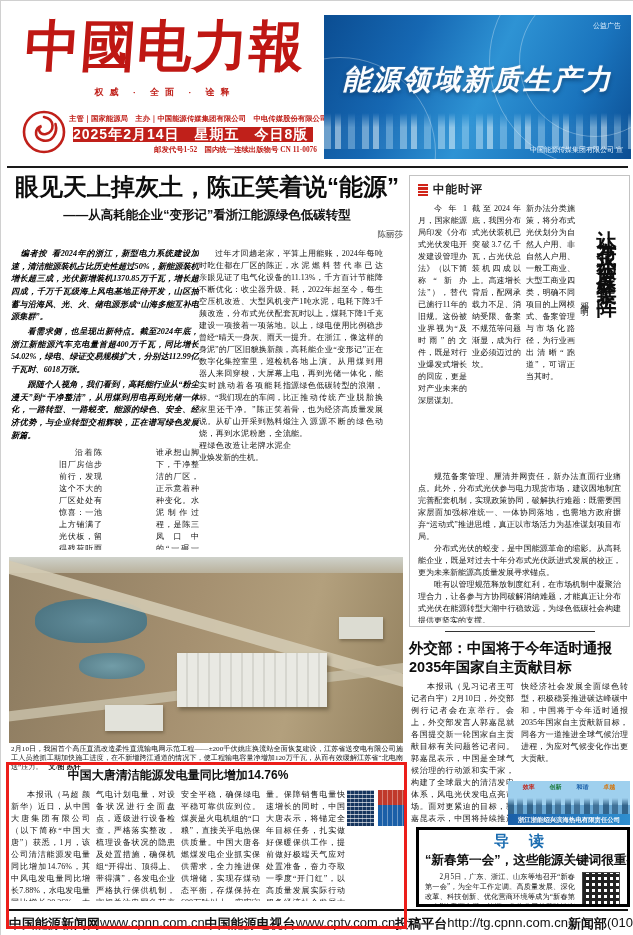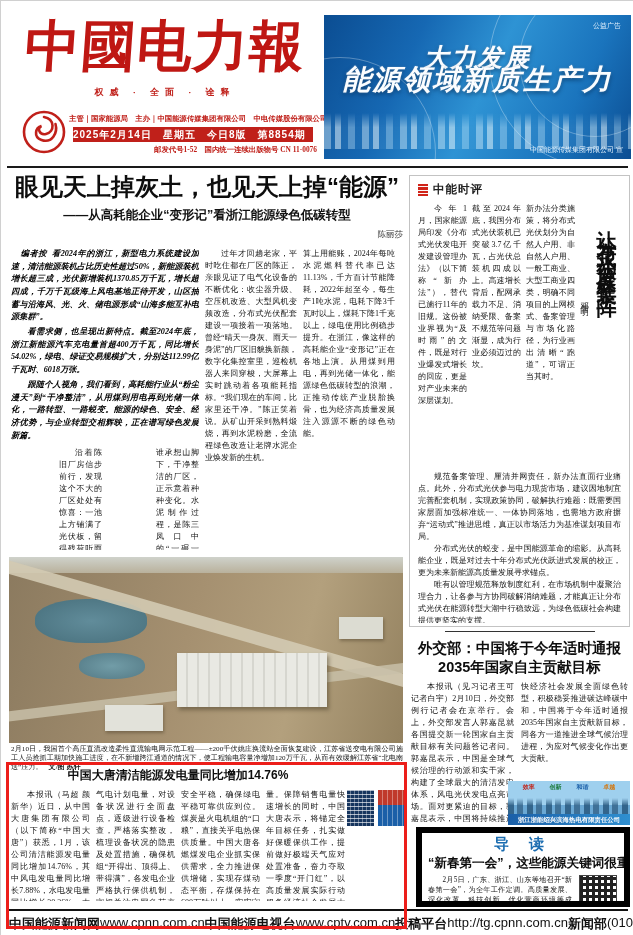--- a/index.html
+++ b/index.html
@@ -10,21 +10,21 @@
 
   
   .mast{left:6px;top:6px;width:316px;height:158px;text-align:center;}
   .mast-title{font-family:"DejaVu Serif",serif;font-weight:900;color:#bf1713;
               font-size:55px;line-height:1.4;letter-spacing:1px;
               transform:skewX(-4deg);white-space:nowrap;}
   .mast-tagline{color:#c0201a;font-size:9px;font-weight:bold;letter-spacing:6px;margin-top:2px;}
   .mast-logo{position:absolute;left:20px;top:108px;width:46px;height:46px;}
   .mast-lines{position:absolute;left:68px;top:113px;width:248px;}
   .mast-mgmt{color:#c0201a;font-size:7.4px;font-weight:bold;white-space:nowrap;}
-  .mast-datebar{background:#c0201a;color:#fff;font-size:10px;font-weight:bold;
+  .mast-datebar{background:#c0201a;color:#fff;font-size:14px;font-weight:bold;
                 height:15px;line-height:15px;margin:3px 4px 0 4px;letter-spacing:1px;
                 font-family:"Liberation Sans",sans-serif;}
   .mast-postal{color:#c0201a;font-size:7.4px;font-weight:bold;margin-top:3px;text-align:right;}
 
   
   .banner{left:323px;top:14px;width:307px;height:144px;overflow:hidden;
           background:linear-gradient(115deg,#0b4d92 0%,#1668b3 28%,#2e93d4 52%,#1a74bd 78%,#0b4d92 100%);}
   .banner .arc{position:absolute;border:1px solid rgba(255,255,255,.30);border-radius:50%;}
   .arc1{width:210px;height:210px;right:-70px;top:-60px;}
   .arc2{width:150px;height:150px;right:-40px;top:-30px;border-color:rgba(255,255,255,.22);}
@@ -48,21 +48,21 @@
 
   .rule-top{left:6px;top:165px;width:621px;height:2px;background:#1a1a1a;}
 
   
   .main-art{left:10px;top:172px;width:392px;}
   .main-h1{font-family:"Liberation Sans",sans-serif;font-weight:900;font-size:24px;
            text-align:center;color:#0d0d0d;line-height:1.2;letter-spacing:0;}
   .main-h2{font-family:"Liberation Sans",sans-serif;font-weight:bold;font-size:12.5px;
            text-align:center;margin-top:5px;color:#111;}
   .main-byline{font-size:8.5px;text-align:right;margin:5px 0 7px 0;color:#333;}
-  .main-body{display:flex;gap:6px;height:302px;overflow:hidden;
+  .main-body{display:flex;height:302px;overflow:hidden;
              font-size:8px;line-height:1.5;text-align:justify;}
   .mb-left{width:188px;display:flex;flex-direction:column;overflow:hidden;}
   .note{font-style:italic;font-weight:bold;font-size:8.2px;line-height:1.55;color:#000;}
   .note p{margin:0 0 2px 0;text-indent:2em;}
   .note p.first{text-indent:1.2em;}
   .note .nlabel{margin-right:5px;}
   .mb-subcols{display:flex;gap:6px;flex:1;overflow:hidden;margin-top:3px;}
   .mb-subcol{flex:1;overflow:hidden;margin-left:48px;}
   .mb-col{width:92px;overflow:hidden;}
   .ind2{text-indent:2em;}
@@ -105,21 +105,21 @@
            box-shadow:1px 2px 3px rgba(60,50,30,.4);}
   .ph-bld3{position:absolute;left:330px;top:60px;width:44px;height:22px;background:#dcdcd2;
            box-shadow:1px 2px 3px rgba(60,50,30,.4);}
   .caption{left:10px;top:744px;width:392px;font-size:7.1px;line-height:1.3;text-align:justify;}
   .caption .cred{font-weight:bold;margin-left:6px;}
 
   
   .mofa{left:408px;top:630px;width:221px;height:196px;}
   .mofa-rule{width:150px;height:1px;background:#333;margin:0 auto 7px auto;}
   .mofa-t{font-family:"Liberation Sans",sans-serif;font-weight:900;font-size:14.5px;
-          text-align:center;color:#0d0d0d;line-height:1.32;}
+          color:#0d0d0d;line-height:1.32;}
   .mofa-c1{position:absolute;left:2px;top:50px;width:103px;height:142px;overflow:hidden;
            font-size:8px;line-height:1.5;text-align:justify;}
   .mofa-c2{position:absolute;left:112px;top:50px;width:107px;height:96px;overflow:hidden;
            font-size:8px;line-height:1.5;text-align:justify;}
 
   
   .promo1{left:346px;top:789px;width:27px;height:36px;background:#16355e;
      background-image:repeating-linear-gradient(0deg,transparent 0 3px,rgba(255,255,255,.65) 3px 4px),
                       repeating-linear-gradient(90deg,transparent 0 3px,rgba(255,255,255,.35) 3px 4px);}
   .promo2{left:377px;top:789px;width:27px;height:36px;
@@ -132,21 +132,21 @@
               font-family:"Liberation Sans",sans-serif;font-weight:bold;font-size:6px;}
   .zn-sky{position:absolute;bottom:11px;left:0;width:100%;height:16px;opacity:.85;
      background:repeating-linear-gradient(90deg,#2a5a80 0 6px,transparent 6px 9px,#38688e 9px 15px,transparent 15px 19px);
      -webkit-mask-image:linear-gradient(to top,#000 55%,transparent);
      mask-image:linear-gradient(to top,#000 55%,transparent);}
   .zn-bar{position:absolute;bottom:0;left:0;width:100%;height:11px;line-height:11px;
           background:linear-gradient(90deg,#1a5fa8,#2f8fd0);color:#fff;font-size:6.4px;
           text-align:center;font-family:"Liberation Sans",sans-serif;font-weight:bold;}
 
   
-  .daodu{left:415px;top:826px;width:214px;height:80px;border:6px solid #000000;
+  .daodu{left:415px;top:826px;width:214px;height:80px;border:3px solid #000000;
          box-sizing:border-box;padding:3px 6px;overflow:hidden;}
   .dd-label{text-align:center;color:#1a6cb0;font-family:"Liberation Sans",sans-serif;
             font-weight:900;font-size:15px;letter-spacing:8px;line-height:1.1;}
   .dd-h1{font-family:"Liberation Sans",sans-serif;font-weight:900;font-size:12.6px;
          color:#0d0d0d;text-align:center;margin-top:2px;white-space:nowrap;}
   .dd-row{display:flex;gap:6px;margin-top:3px;}
   .dd-body{flex:1;font-size:7.2px;line-height:1.4;text-align:justify;text-indent:2em;
            overflow:hidden;height:40px;}
   .dd-qrwrap{width:40px;text-align:center;}
   .dd-qr{width:36px;height:34px;margin:0 auto;background:#fff;border:1px solid #444;
@@ -190,29 +190,28 @@
     <div class="mast-datebar">2025年2月14日　星期五　今日8版　第8854期</div>
     <div class="mast-postal">邮发代号1-52　国内统一连续出版物号 CN 11-0076</div>
   </div>
 
   <div class="abs banner">
     <div class="arc arc1"></div>
     <div class="arc arc2"></div>
     <div class="arc arc3"></div>
     <div class="banner-sky"></div>
     <div class="banner-psa">公益广告</div>
-    <div class="banner-s1">大力发展</div>
     <div class="banner-s2">能源领域新质生产力</div>
     <div class="banner-pub">中国能源传媒集团有限公司 宣</div>
   </div>
 
   <div class="abs rule-top"></div>
 
   <div class="abs main-art">
-    <div class="main-h1">眼见天上掉灰土，也见天上掉“能源”</div>
+    <div class="main-h1">眼见天上掉灰土，陈正笑着说“能源”</div>
     <div class="main-h2">——从高耗能企业“变形记”看浙江能源绿色低碳转型</div>
     <div class="main-byline">陈丽莎</div>
     <div class="main-body">
       <div class="mb-left">
         <div class="note">
           <p class="first"><span class="nlabel">编者按</span><span>看2024年的浙江，新型电力系统建设加速，清洁能源装机占比历史性超过50%，新能源装机增长超三成，光伏新增装机1370.85万千瓦，增长超四成，千万千瓦级海上风电基地正待开发，山区抽蓄与沿海风、光、火、储电源形成“山海多能互补电源集群”。</span></p>
           <p>看需求侧，也呈现出新特点。截至2024年底，浙江新能源汽车充电量首超400万千瓦，同比增长54.02%，绿电、绿证交易规模扩大，分别达112.99亿千瓦时、6018万张。</p>
           <p>跟随个人视角，我们看到，高耗能行业从“粉尘漫天”到“干净整洁”，从用煤到用电再到光储一体化，一路转型、一路蜕变。能源的绿色、安全、经济优势，与企业转型交相辉映，正在谱写绿色发展新篇。</p>
         </div>
         <div class="mb-subcols">

